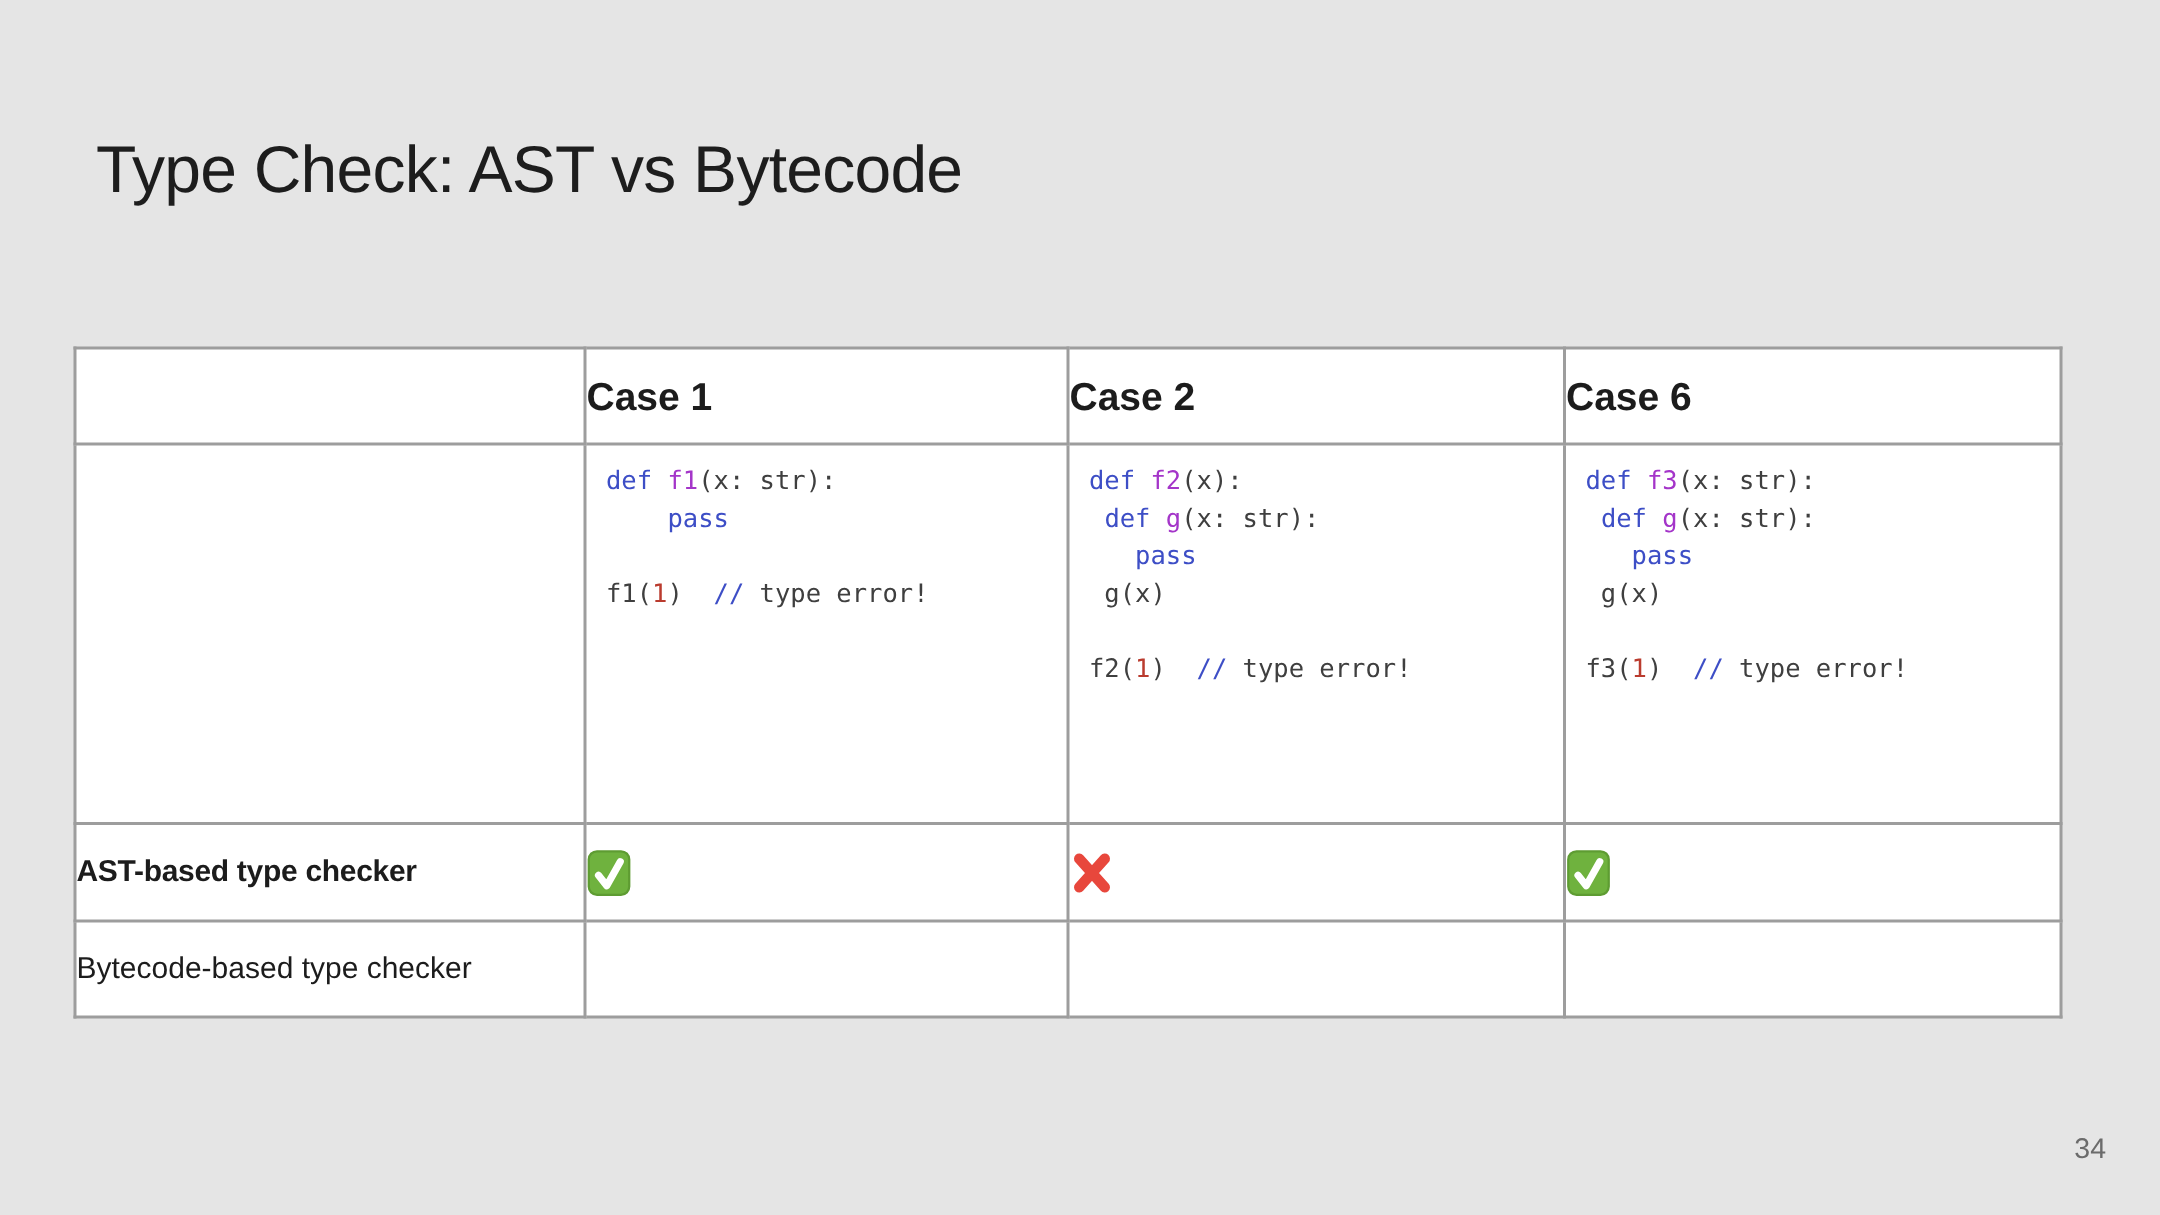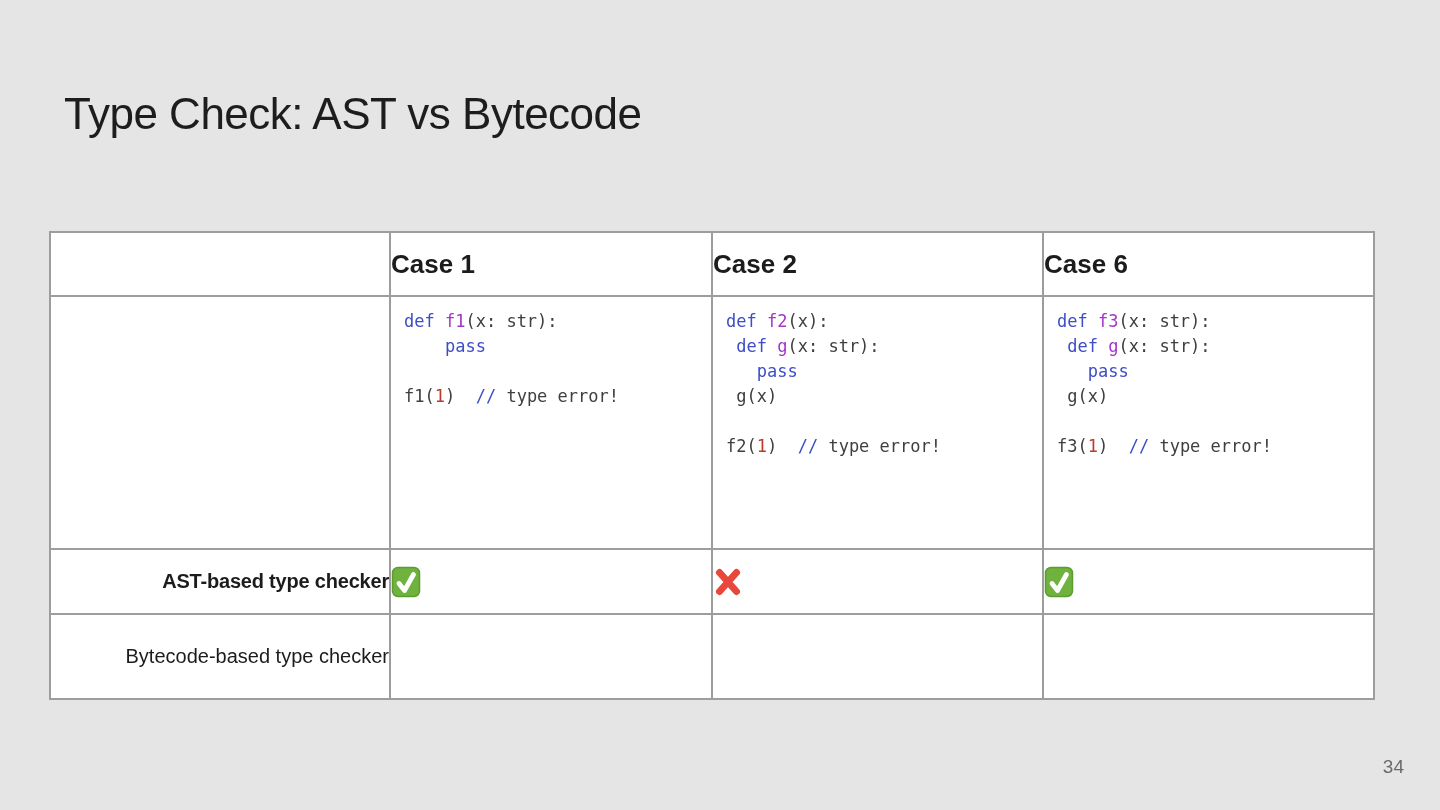--- a/index.html
+++ b/index.html
@@ -27,21 +27,21 @@
     position:absolute;left:49px;top:231px;
     width:1324px;border-collapse:collapse;table-layout:fixed;
   }
   table.grid th, table.grid td{
     border:2px solid var(--c-border);
     padding:0;margin:0;background:#fff;
   }
   tr.header-row{height:64px;}
   tr.code-row{height:253px;}
   tr.ast-row{height:65px;}
-  tr.bytecode-row{height:85px;}
+  tr.bytecode-row{height:64px;}
 
   th.hcell{
     text-align:left;vertical-align:middle;
     padding-left:13px;
     font-size:26px;font-weight:700;color:#1c1c1c;
   }
 
   td.code-cell{vertical-align:top;}
   pre.code{
     margin:0;padding:12px 0 0 13px;
@@ -50,21 +50,21 @@
     color:var(--c-pl);
     white-space:pre;
   }
   .tk-kw{color:var(--c-kw);}
   .tk-fn{color:var(--c-fn);}
   .tk-num{color:var(--c-num);}
   .tk-pl{color:var(--c-pl);}
 
   td.rowlabel{
     vertical-align:middle;padding-left:13px;padding-bottom:11px;
-    font-size:20px;color:#1c1c1c;white-space:nowrap;text-align:right;
+    font-size:20px;color:#1c1c1c;white-space:nowrap;
   }
   td.rowlabel.bold{font-weight:700;letter-spacing:-0.2px;}
 
   td.result{vertical-align:middle;padding-left:13px;}
   td.result svg{display:block;}
 
   .pagenum{
     position:absolute;right:36px;bottom:32px;
     font-size:19px;color:#6b6b6b;
   }

